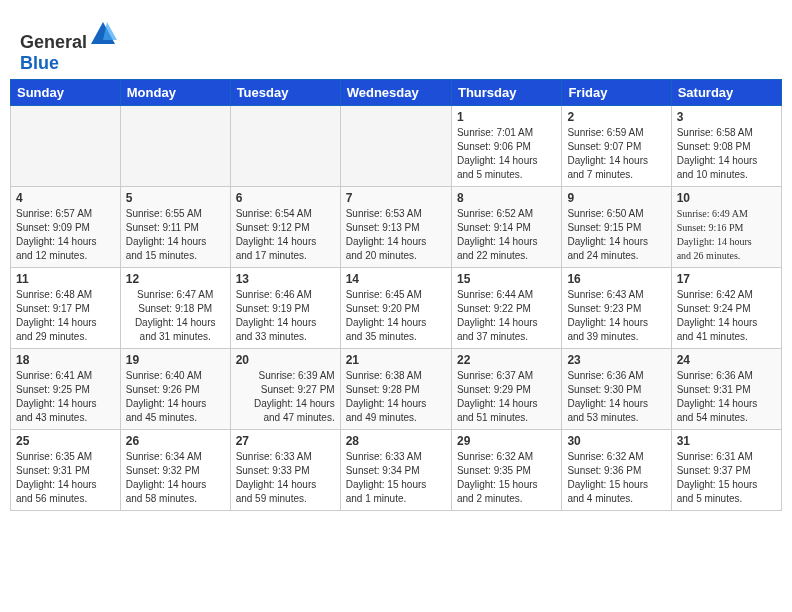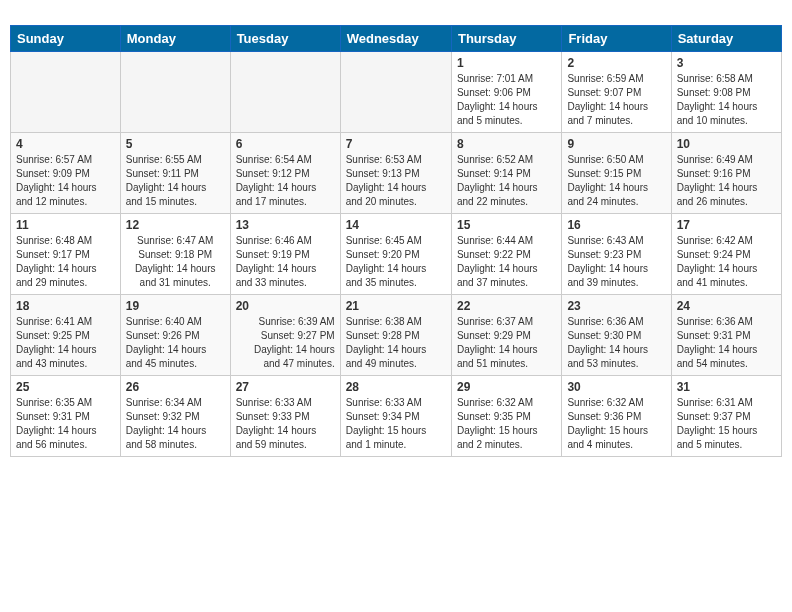--- a/index.html
+++ b/index.html
@@ -46,21 +46,21 @@
     .location-title {
       font-size: 14px;
       color: #555;
     }
     .calendar {
       width: 100%;
       border-collapse: collapse;
       border: 1px solid #ccc;
     }
     .calendar th {
-      background-color: #0369a1;
+      background-color: #1d4ed8;
       color: #fff;
       text-align: left;
       padding: 5px 6px;
       font-size: 13px;
       border: 1px solid #1565C0;
     }
     .calendar td {
       vertical-align: top;
       border: 1px solid #ccc;
       padding: 4px 5px;
@@ -88,20 +88,30 @@
     .day-info {
       font-size: 10px;
       line-height: 1.4;
       color: #333;
     }
   </style>
 </head>
 <body>
 
 <div class="header">
+  <div class="logo">
+    <div>
+      <span class="logo-text-general">General</span><svg class="logo-icon" viewBox="0 0 28 28">
+        <polygon points="14,2 26,24 2,24" fill="#1565C0"></polygon>
+        <polygon points="18,2 28,20 14,20" fill="#42A5F5" opacity="0.7"></polygon>
+      </svg>
+      <br>
+      <span class="logo-text-blue">Blue</span>
+    </div>
+  </div>
 </div>
 
 <table class="calendar">
   <thead>
     <tr>
     <th>Sunday</th>
         <th>Monday</th>
         <th>Tuesday</th>
         <th>Wednesday</th>
         <th>Thursday</th>
@@ -175,21 +185,21 @@
         </td>
         <td>
           <span class="day-number">9</span>
           <div class="day-info" style="white-space: pre-line;">Sunrise: 6:50 AM
 Sunset: 9:15 PM
 Daylight: 14 hours
 and 24 minutes.</div>
         </td>
         <td>
           <span class="day-number">10</span>
-          <div class="day-info" style="white-space: pre-line;">Sunrise: 6:49 AM
+          <div class="day-info" style="white-space: pre-line; font-family: Liberation Serif, serif;">Sunrise: 6:49 AM
 Sunset: 9:16 PM
 Daylight: 14 hours
 and 26 minutes.</div>
         </td>
       </tr>
       <tr>
         <td>
           <span class="day-number">11</span>
           <div class="day-info" style="white-space: pre-line;">Sunrise: 6:48 AM
 Sunset: 9:17 PM

